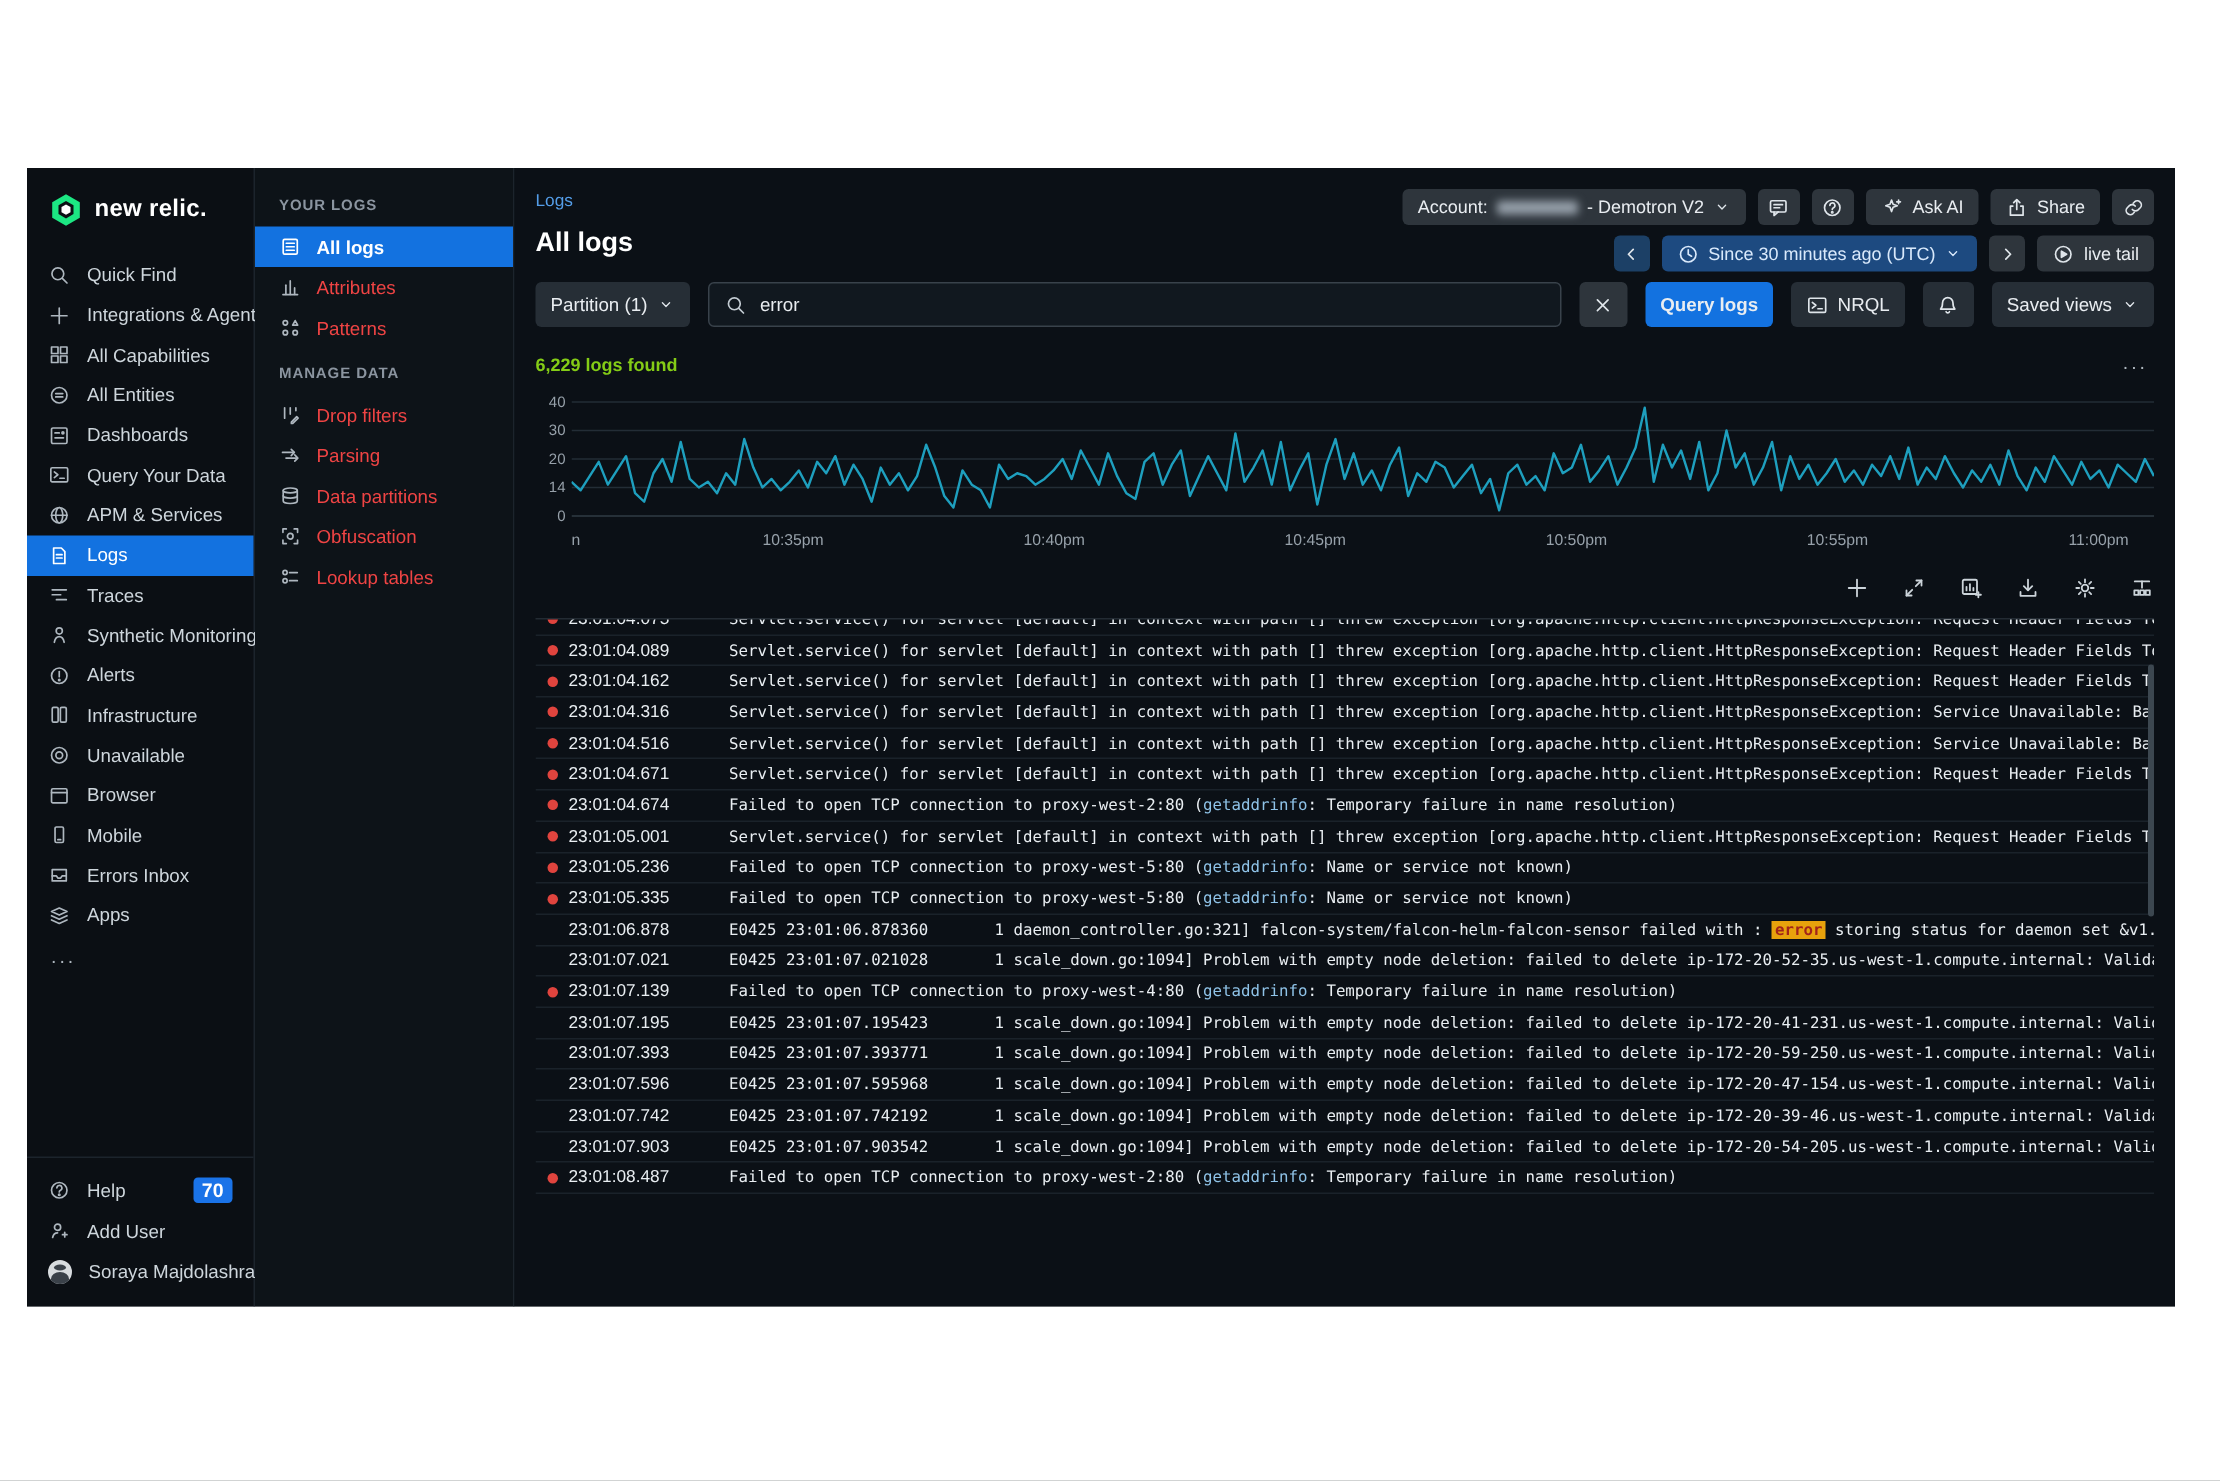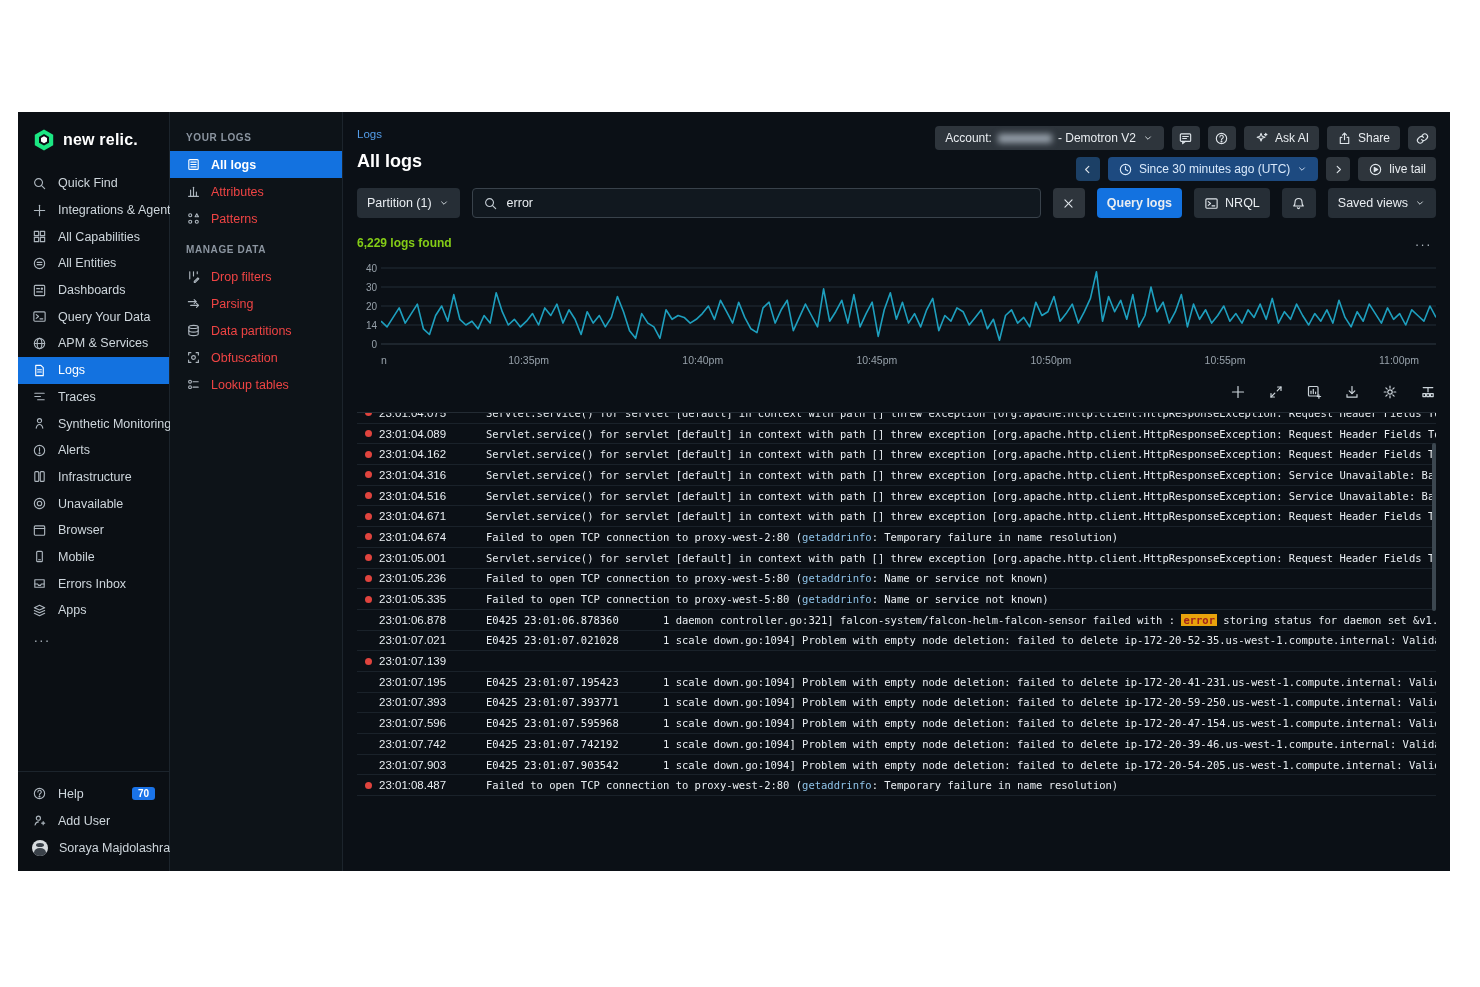--- a/index.html
+++ b/index.html
@@ -12,21 +12,21 @@
   .sb{width:152px;background:#0b0f14;border-right:1px solid #1c242c;display:flex;flex-direction:column;box-sizing:border-box;}
   .sb-logo{display:flex;align-items:center;gap:7px;padding:16px 14px 18px 14px;color:#fff;font-size:16px;font-weight:700;letter-spacing:.2px;}
   .sb-nav{flex:0 0 auto;}
   .sb-item{display:flex;align-items:center;gap:11px;height:26.7px;padding:0 14px;color:#ced6dc;font-size:12.5px;cursor:pointer;white-space:nowrap;}
   .sb-item .ic{color:#aeb7bf;}
   .sb-item.sel{background:#1372e0;color:#fff;}
   .sb-item.sel .ic{color:#fff;}
   .sb-ellipsis{padding:6px 16px;color:#aeb7bf;font-size:13px;letter-spacing:2px;}
   .sb-foot{margin-top:auto;border-top:1px solid #1c242c;padding:8px 0 10px 0;}
   .sb-foot .sb-item{height:27px;}
-  .badge{margin-left:auto;background:#1a73e8;color:#fff;font-size:10px;padding:1px 6px;border-radius:3px;font-weight:700;}
+  .badge{margin-left:auto;background:#1a73e8;color:#fff;font-size:13px;padding:1px 6px;border-radius:3px;font-weight:700;}
   .avatar{width:16px;height:16px;border-radius:50%;background:#d8dcdf;position:relative;overflow:hidden;flex:0 0 auto;}
   .avatar::after{content:"";position:absolute;left:4px;top:3px;width:8px;height:4px;border-radius:50%;background:#3a4149;}
   .avatar::before{content:"";position:absolute;left:2px;top:8px;width:12px;height:9px;border-radius:50% 50% 0 0;background:#3a4149;}
 
   
   .lnav{width:173px;background:#0d1318;border-right:1px solid #1c242c;box-sizing:border-box;padding-top:8px;}
   .lnav-h{color:#8b95a0;font-size:10px;font-weight:700;letter-spacing:.6px;padding:12px 16px 8px 16px;}
   .lnav-item{display:flex;align-items:center;gap:10px;height:27px;padding:0 16px;color:#ef4444;font-size:12.5px;cursor:pointer;white-space:nowrap;}
   .lnav-item .ic{color:#aeb7bf;}
   .lnav-item.sel{background:#1372e0;color:#fff;font-weight:700;}
@@ -727,20 +727,21 @@
             <div class="lrow">
               <span class="c-dot"></span>
               <span class="c-time">23:01:07.021</span>
               <span class="c-msg">E0425 23:01:07.021028       1 scale_down.go:1094] Problem with empty node deletion: failed to delete ip-172-20-52-35.us-west-1.compute.internal: Validatio</span>
             </div>
             <div class="lrow">
               <span class="c-dot">
                 <i></i>
               </span>
               <span class="c-time">23:01:07.139</span>
+              <span class="c-msg">Failed to open TCP connection to proxy-west-4:80 (<span class="seg-g">getaddrinfo</span>: Temporary failure in name resolution)</span>
             </div>
             <div class="lrow">
               <span class="c-dot"></span>
               <span class="c-time">23:01:07.195</span>
               <span class="c-msg">E0425 23:01:07.195423       1 scale_down.go:1094] Problem with empty node deletion: failed to delete ip-172-20-41-231.us-west-1.compute.internal: Validati</span>
             </div>
             <div class="lrow">
               <span class="c-dot"></span>
               <span class="c-time">23:01:07.393</span>
               <span class="c-msg">E0425 23:01:07.393771       1 scale_down.go:1094] Problem with empty node deletion: failed to delete ip-172-20-59-250.us-west-1.compute.internal: Validati</span>

